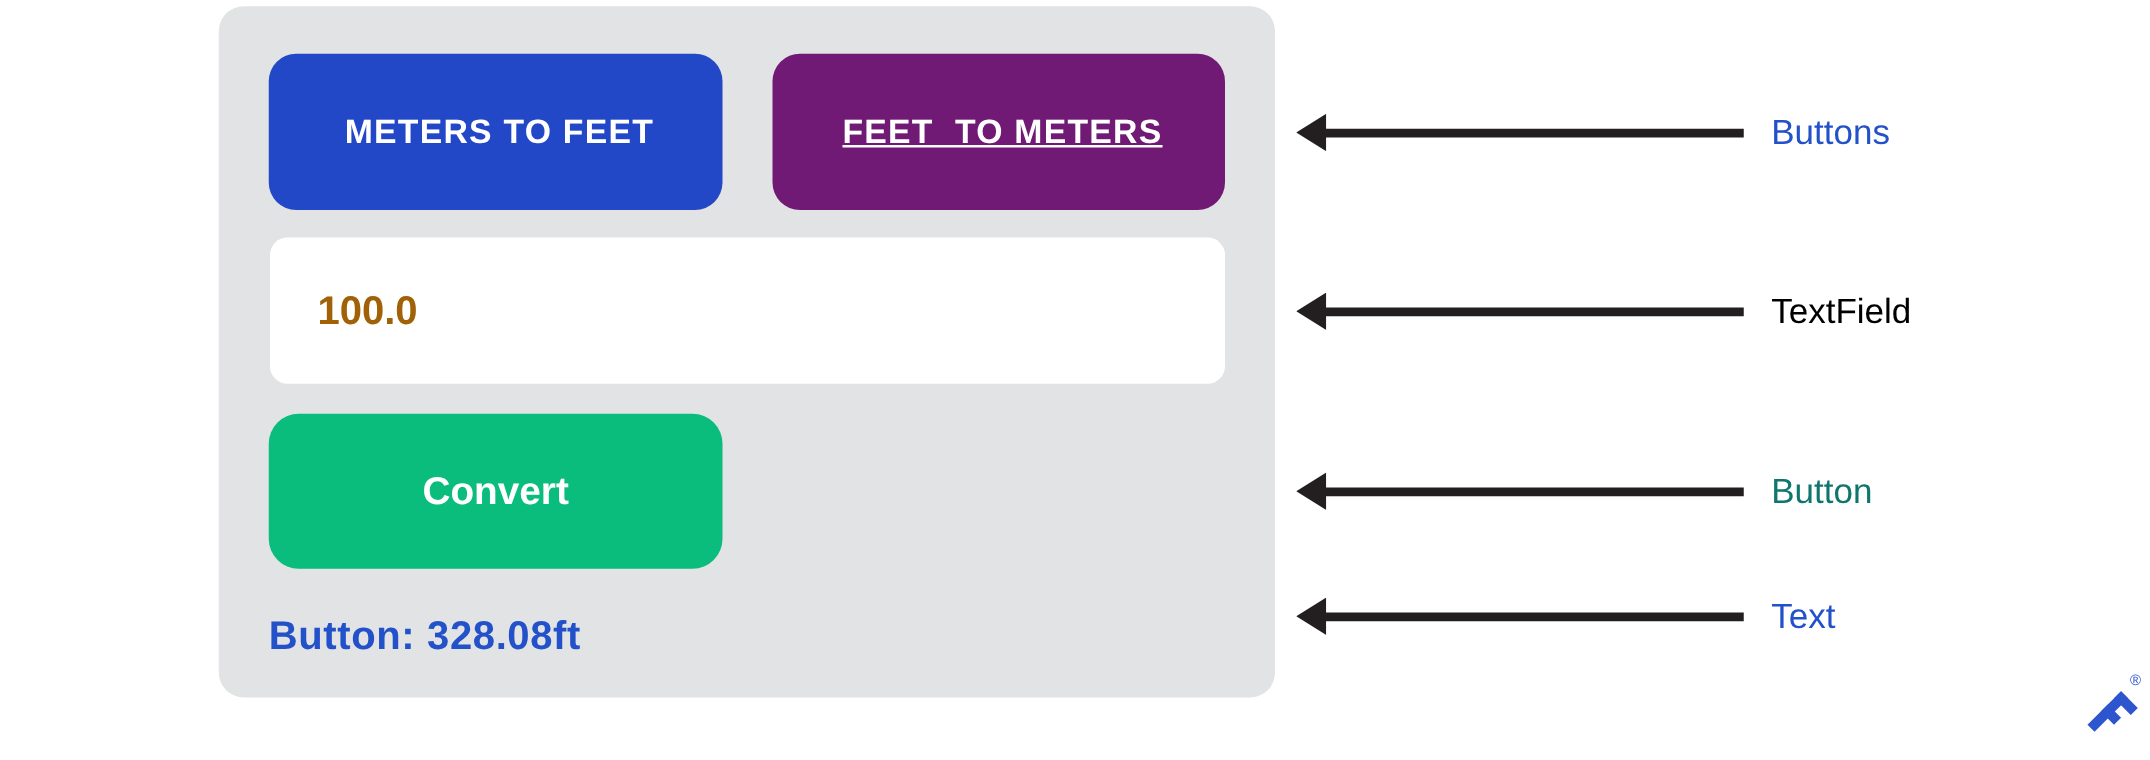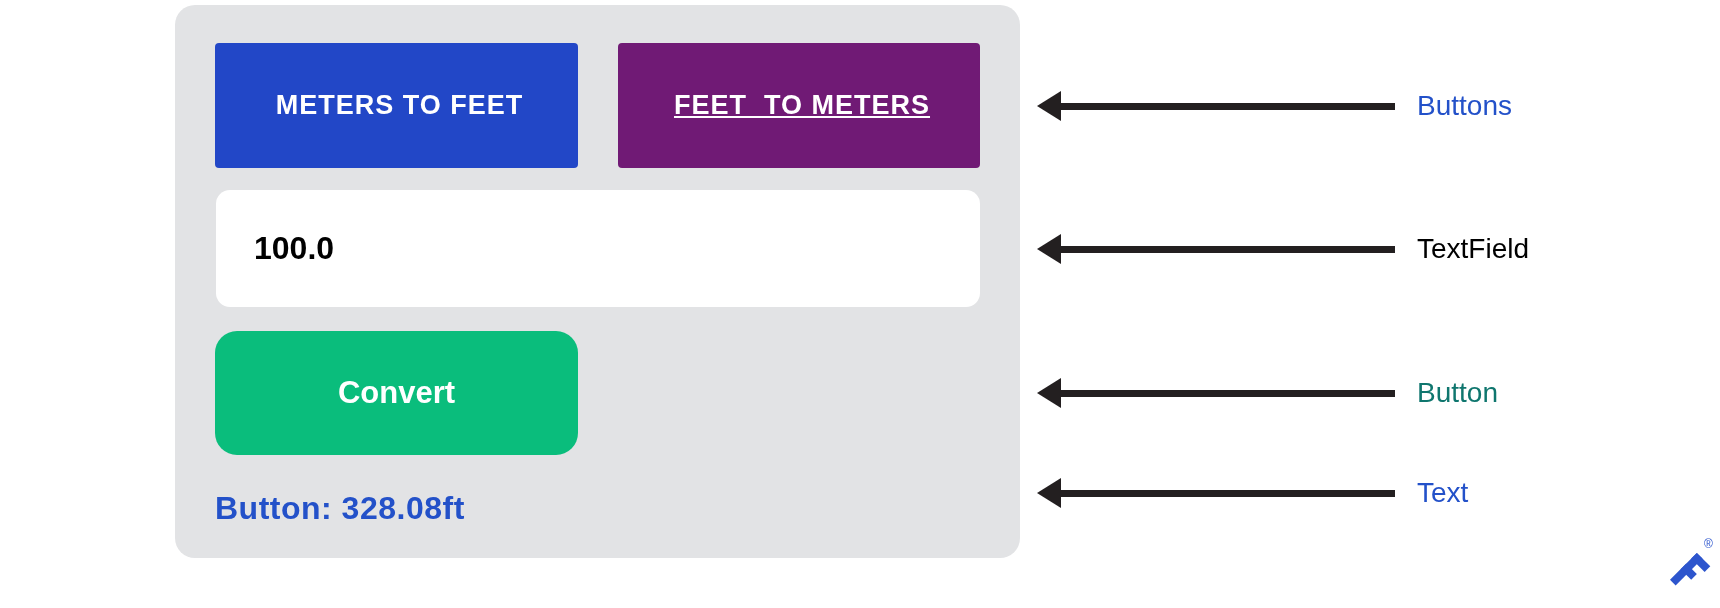--- a/index.html
+++ b/index.html
@@ -22,21 +22,21 @@
     width: 845px;
     height: 553px;
     background: #e2e3e5;
     border-radius: 20px;
   }
   .unit-btn {
     position: absolute;
     top: 43px;
     height: 125px;
     border: none;
-    border-radius: 4px;
+    border-radius: 22px;
     color: #ffffff;
     font-family: "Liberation Sans", sans-serif;
     font-weight: 700;
     font-size: 27px;
     letter-spacing: 1px;
     white-space: pre;
     cursor: pointer;
     display: flex;
     align-items: center;
     justify-content: center;
@@ -51,21 +51,21 @@
     width: 764px;
     height: 117px;
     background: #ffffff;
     border: none;
     border-radius: 14px;
     box-sizing: border-box;
     padding: 0 0 0 38px;
     font-family: "Liberation Sans", sans-serif;
     font-weight: 700;
     font-size: 32px;
-    color: #000000;
+    color: #a16207;
     outline: none;
   }
   .convert-btn {
     position: absolute;
     left: 215px;
     top: 331px;
     width: 363px;
     height: 124px;
     border: none;
     border-radius: 22px;
@@ -120,21 +120,21 @@
 <div class="canvas">
 
   <div class="panel"></div>
 
   <button class="unit-btn m2f" style="background-color: rgb(34, 71, 199);">METERS TO FEET</button>
 
   <button class="unit-btn f2m" style="background-color: #701a75; text-decoration: underline;">FEET  TO METERS</button>
 
   <input class="textfield" type="text" value="100.0" style="background-color: rgb(255, 255, 255);">
 
-  <button class="convert-btn" style="background-color: rgb(10, 189, 124);">Convert</button>
+  <button class="convert-btn" style="background-color: rgb(10, 189, 124); border-radius: 24px;">Convert</button>
 
   <div class="result-text" style="color: rgb(35, 81, 201);">Button: 328.08ft</div>
 
   <div class="annotation-row row-buttons">
     <svg width="24" height="30" viewBox="0 0 24 30">
       <polygon points="24,0 0,15 24,30" fill="#231f20"></polygon>
     </svg>
     <div class="shaft" style="background-color: rgb(35, 31, 32);"></div>
     <span class="label" style="color: rgb(35, 81, 201);">Buttons</span>
   </div>

